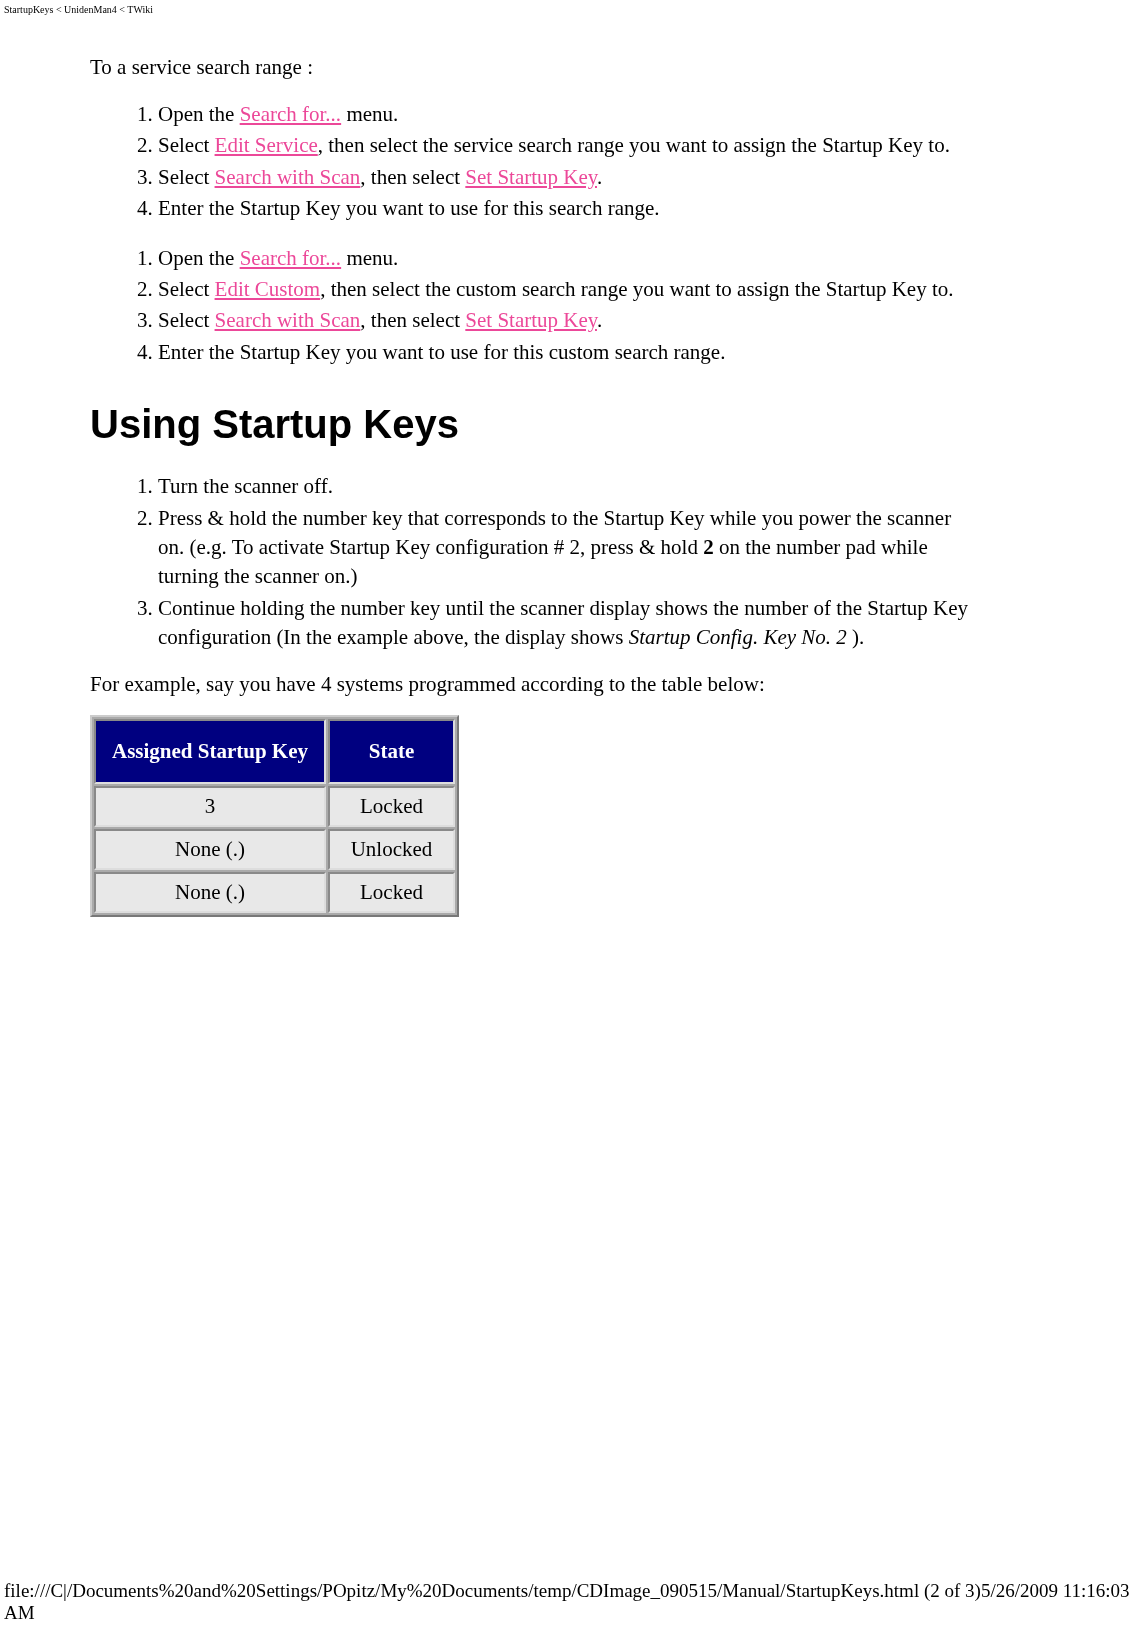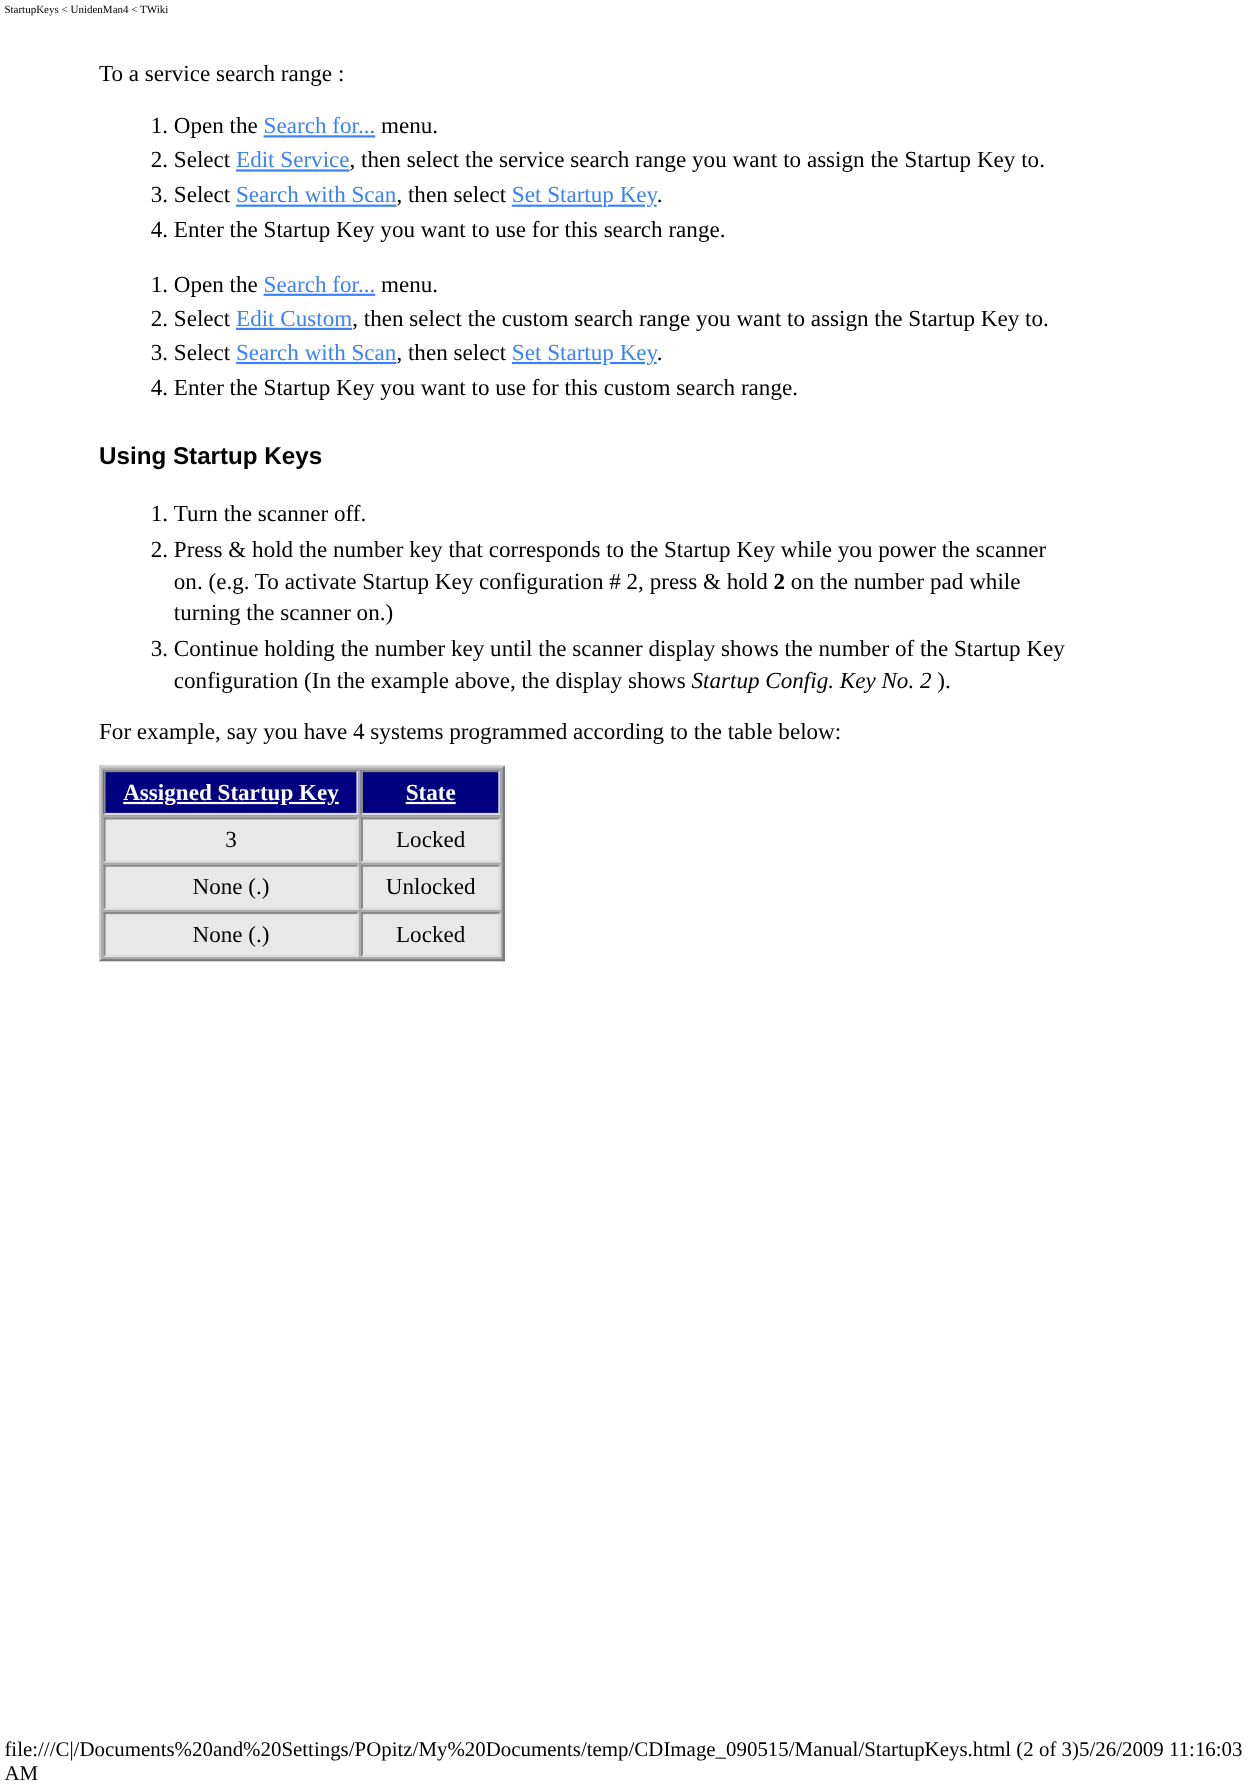--- a/index.html
+++ b/index.html
@@ -26,52 +26,51 @@
   }
   ol.steps {
     margin: 0 0 20px 0;
     padding-left: 68px;
   }
   ol.steps li {
     margin-bottom: 2px;
     line-height: 1.4;
   }
   a.tw-link {
-    color: #3b82f6;
+    color: #ec4899;
     text-decoration: underline;
     text-align: right;
   }
   h2.section-h {
     font-family: Arial, Helvetica, sans-serif;
     font-weight: bold;
-    font-size: 22px;
+    font-size: 40px;
     margin: 35px 0 25px 0;
   }
   p.para {
     margin: 18px 0;
   }
   .italic {
     font-style: italic;
   }
   table.startup-table {
     border-collapse: separate;
     border-spacing: 2px;
     border: 2px outset #ccc;
     background: #aaa;
     margin-top: 18px;
   }
   table.startup-table th {
     background: #000080;
     color: #fff;
     font-weight: bold;
-    padding: 6px 14px;
+    padding: 18px 14px;
     border: 2px inset #ddd;
     text-align: center;
     vertical-align: middle;
-    text-decoration: underline;
   }
   table.startup-table td {
     background: #e8e8e8;
     padding: 6px 14px;
     border: 2px inset #ddd;
     text-align: center;
   }
   .footer-line {
     font-size: 19px;
     position: fixed;

